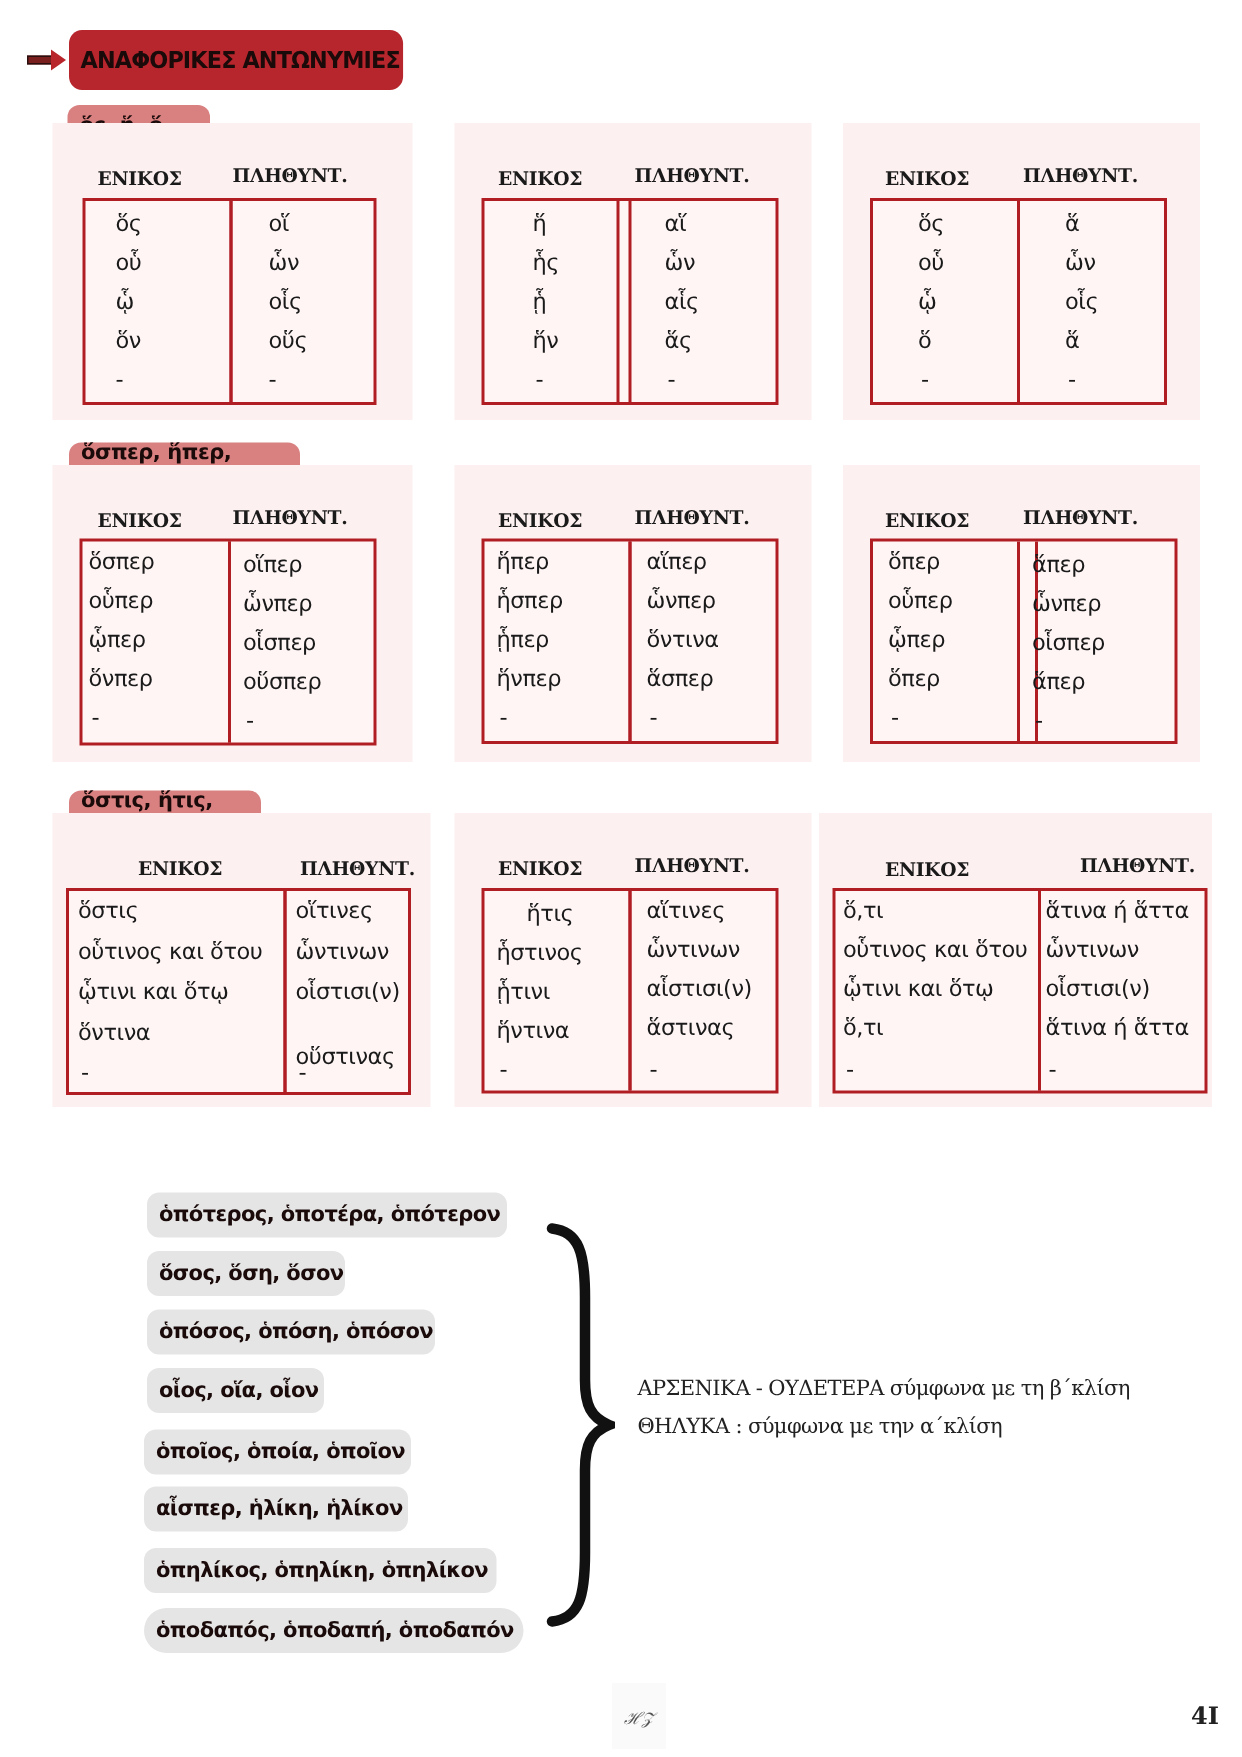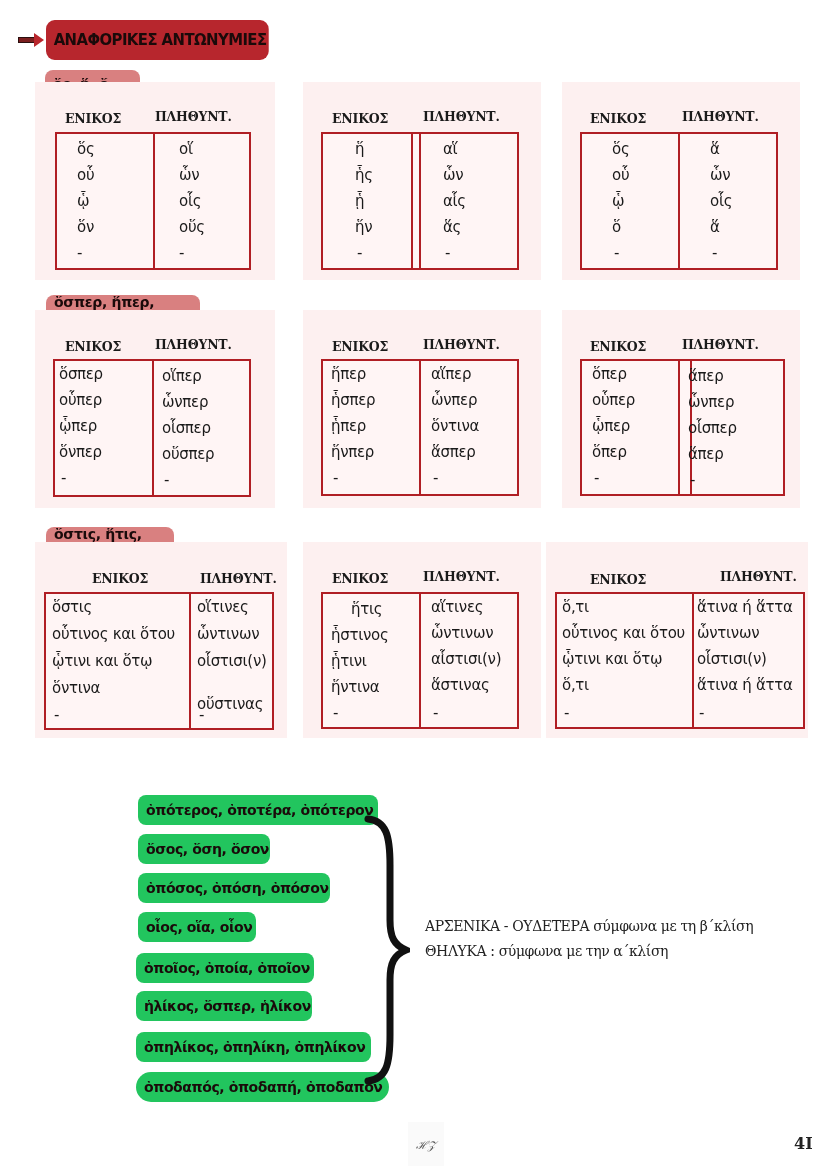--- a/index.html
+++ b/index.html
@@ -15,21 +15,21 @@
   .section-badge { position: absolute; background: #d98080; border-radius: 8px; height: 28px; display: flex; align-items: center; padding: 0 8px; font-family: "DejaVu Sans", sans-serif; font-weight: bold; font-size: 14px; color: #1a0a0a; letter-spacing: -0.3px; }
 
   .panel { position: absolute; background: #fdf0f0; }
   .hdr { position: absolute; font-family: "DejaVu Serif", serif; font-weight: bold; font-size: 12.5px; color: #1a1a1a; letter-spacing: -0.2px; }
   .box { position: absolute; border: 2px solid #b01e24; background: #fff5f5; }
   .col { position: absolute; top: 0; bottom: 0; }
   .col.left { left: 0; border-right: 2px solid #b01e24; }
   .col.right { right: 0; border-left: 2px solid #b01e24; }
   .cell { position: absolute; font-family: "DejaVu Sans", sans-serif; font-size: 15px; color: #1a1a1a; white-space: nowrap; letter-spacing: -0.3px; }
 
-  .pill { position: absolute; background: #22c55e; border-radius: 8px; height: 30px; display: flex; align-items: center; padding: 0 8px; font-family: "DejaVu Sans", sans-serif; font-weight: bold; font-size: 14px; color: #1a0a0a; letter-spacing: -0.4px; white-space: nowrap; margin-left: 40px; }
+  .pill { position: absolute; background: #e5e5e5; border-radius: 8px; height: 30px; display: flex; align-items: center; padding: 0 8px; font-family: "DejaVu Sans", sans-serif; font-weight: bold; font-size: 14px; color: #1a0a0a; letter-spacing: -0.4px; white-space: nowrap; }
 
   .brace { position: absolute; left: 360px; top: 815px; width: 50px; height: 270px; }
   .note { position: absolute; left: 425px; font-family: "DejaVu Serif", serif; font-size: 14px; color: #222; white-space: nowrap; letter-spacing: -0.4px; }
 
   .logo { position: absolute; left: 408px; top: 1122px; width: 36px; height: 44px; background: #fafafa; display: flex; align-items: center; justify-content: center; font-family: "DejaVu Serif", serif; font-style: italic; font-size: 11px; color: #555; }
   .pageno { position: absolute; left: 794px; top: 1134px; font-family: "DejaVu Serif", serif; font-weight: bold; font-size: 16px; color: #222; }
 </style>
 </head>
 <body>
 
@@ -234,21 +234,21 @@
       <div class="cell" style="left:5px;top:110px;">-</div>
     </div>
   </div>
 </div>
 
 <div class="pill" style="left:98px;top:795px;width:240px;">ὁπότερος, ὁποτέρα, ὁπότερον</div>
 <div class="pill" style="left:98px;top:834px;width:132px;">ὅσος, ὅση, ὅσον</div>
 <div class="pill" style="left:98px;top:873px;width:192px;">ὁπόσος, ὁπόση, ὁπόσον</div>
 <div class="pill" style="left:98px;top:912px;width:118px;">οἷος, οἵα, οἷον</div>
 <div class="pill" style="left:96px;top:953px;width:178px;">ὁποῖος, ὁποία, ὁποῖον</div>
-<div class="pill" style="left:96px;top:991px;width:176px;">ἡλίκος, ὅσπερ, ἡλίκον</div>
+<div class="pill" style="left:96px;top:991px;width:176px;">αἷσπερ, ἡλίκη, ἡλίκον</div>
 <div class="pill" style="left:96px;top:1032px;width:235px;">ὁπηλίκος, ὁπηλίκη, ὁπηλίκον</div>
 <div class="pill" style="left:96px;top:1072px;width:253px;border-radius:15px;">ὁποδαπός, ὁποδαπή, ὁποδαπόν</div>
 
 <svg class="brace" viewBox="0 0 50 270">
   <path d="M8 4 C 26 6, 30 20, 30 50 L 30 105 C 30 122, 34 130, 46 135 C 34 140, 30 148, 30 165 L 30 220 C 30 250, 26 264, 8 266" fill="none" stroke="#111" stroke-width="7" stroke-linecap="round"></path>
 </svg>
 
 <div class="note" style="top:918px;">ΑΡΣΕΝΙΚΑ - ΟΥΔΕΤΕΡΑ σύμφωνα με τη β΄κλίση</div>
 <div class="note" style="top:943px;">ΘΗΛΥΚΑ : σύμφωνα με την α΄κλίση</div>
 

